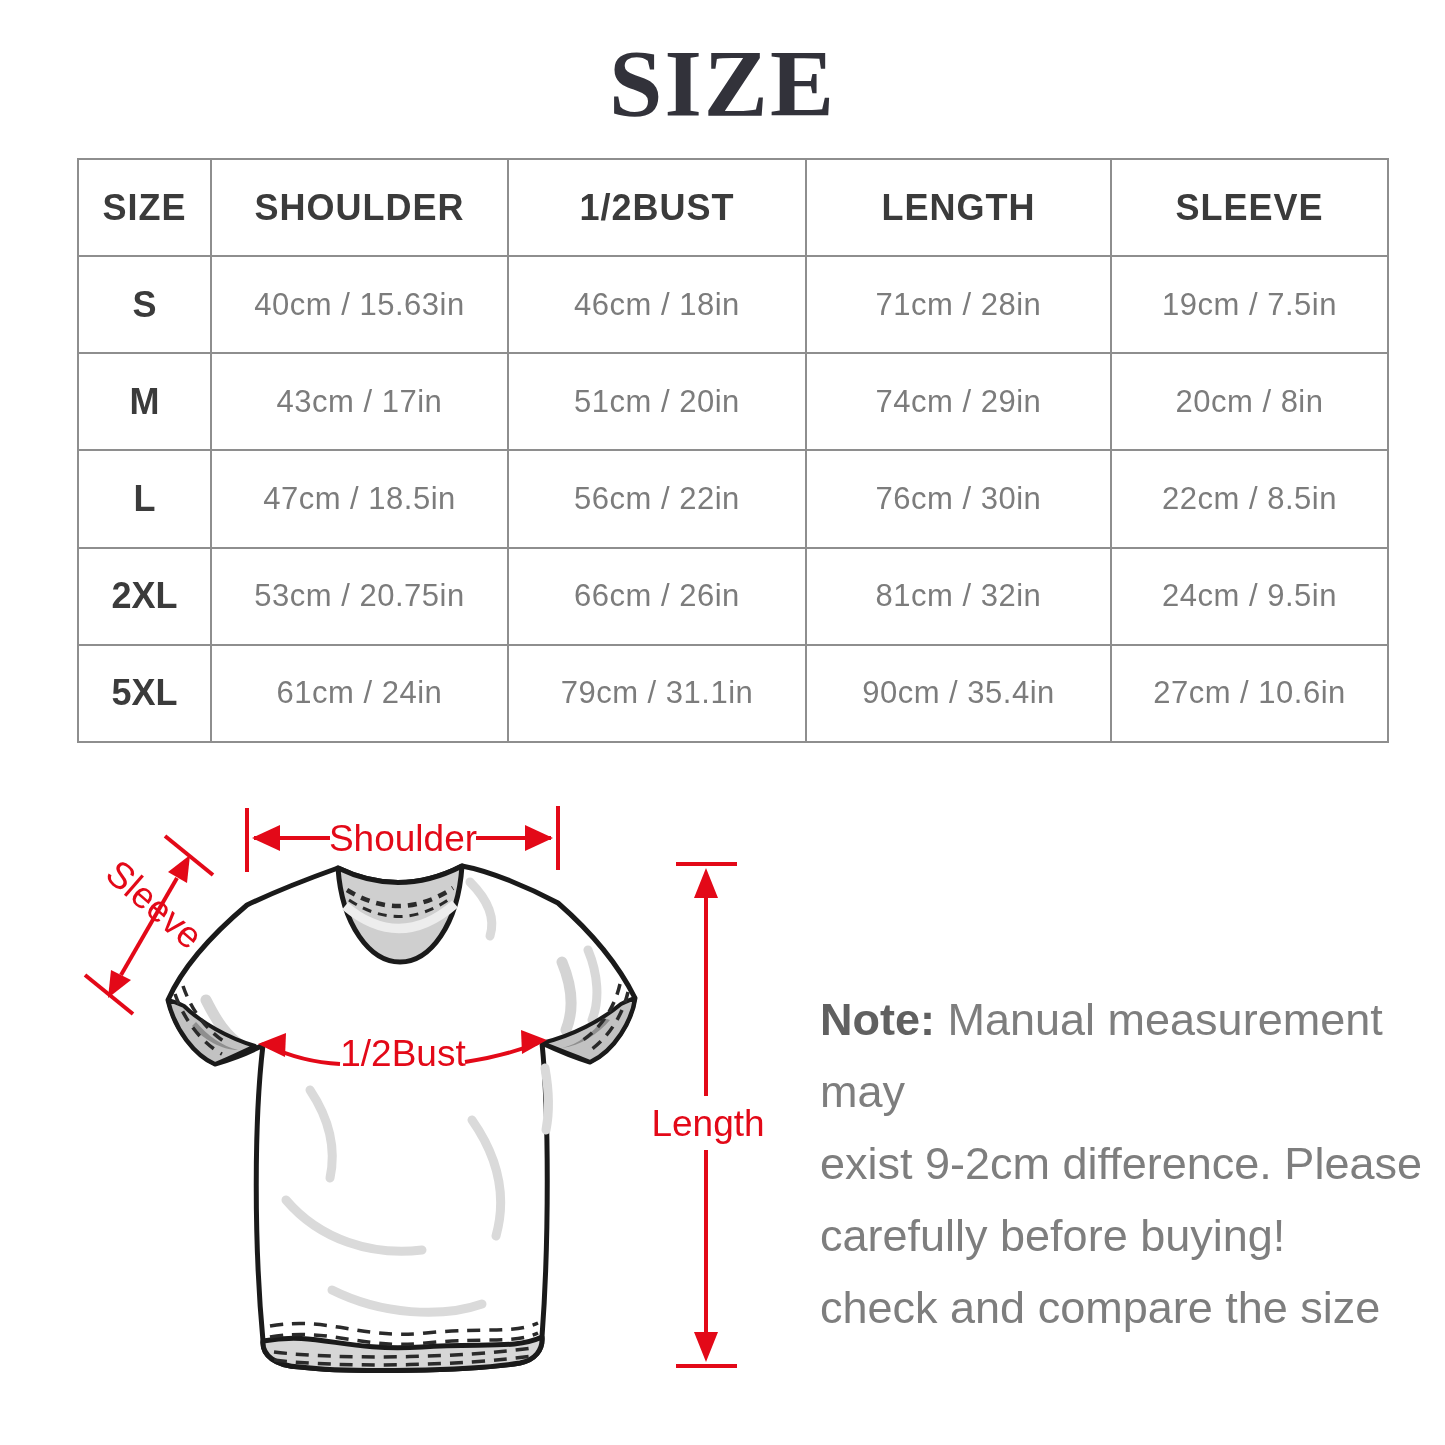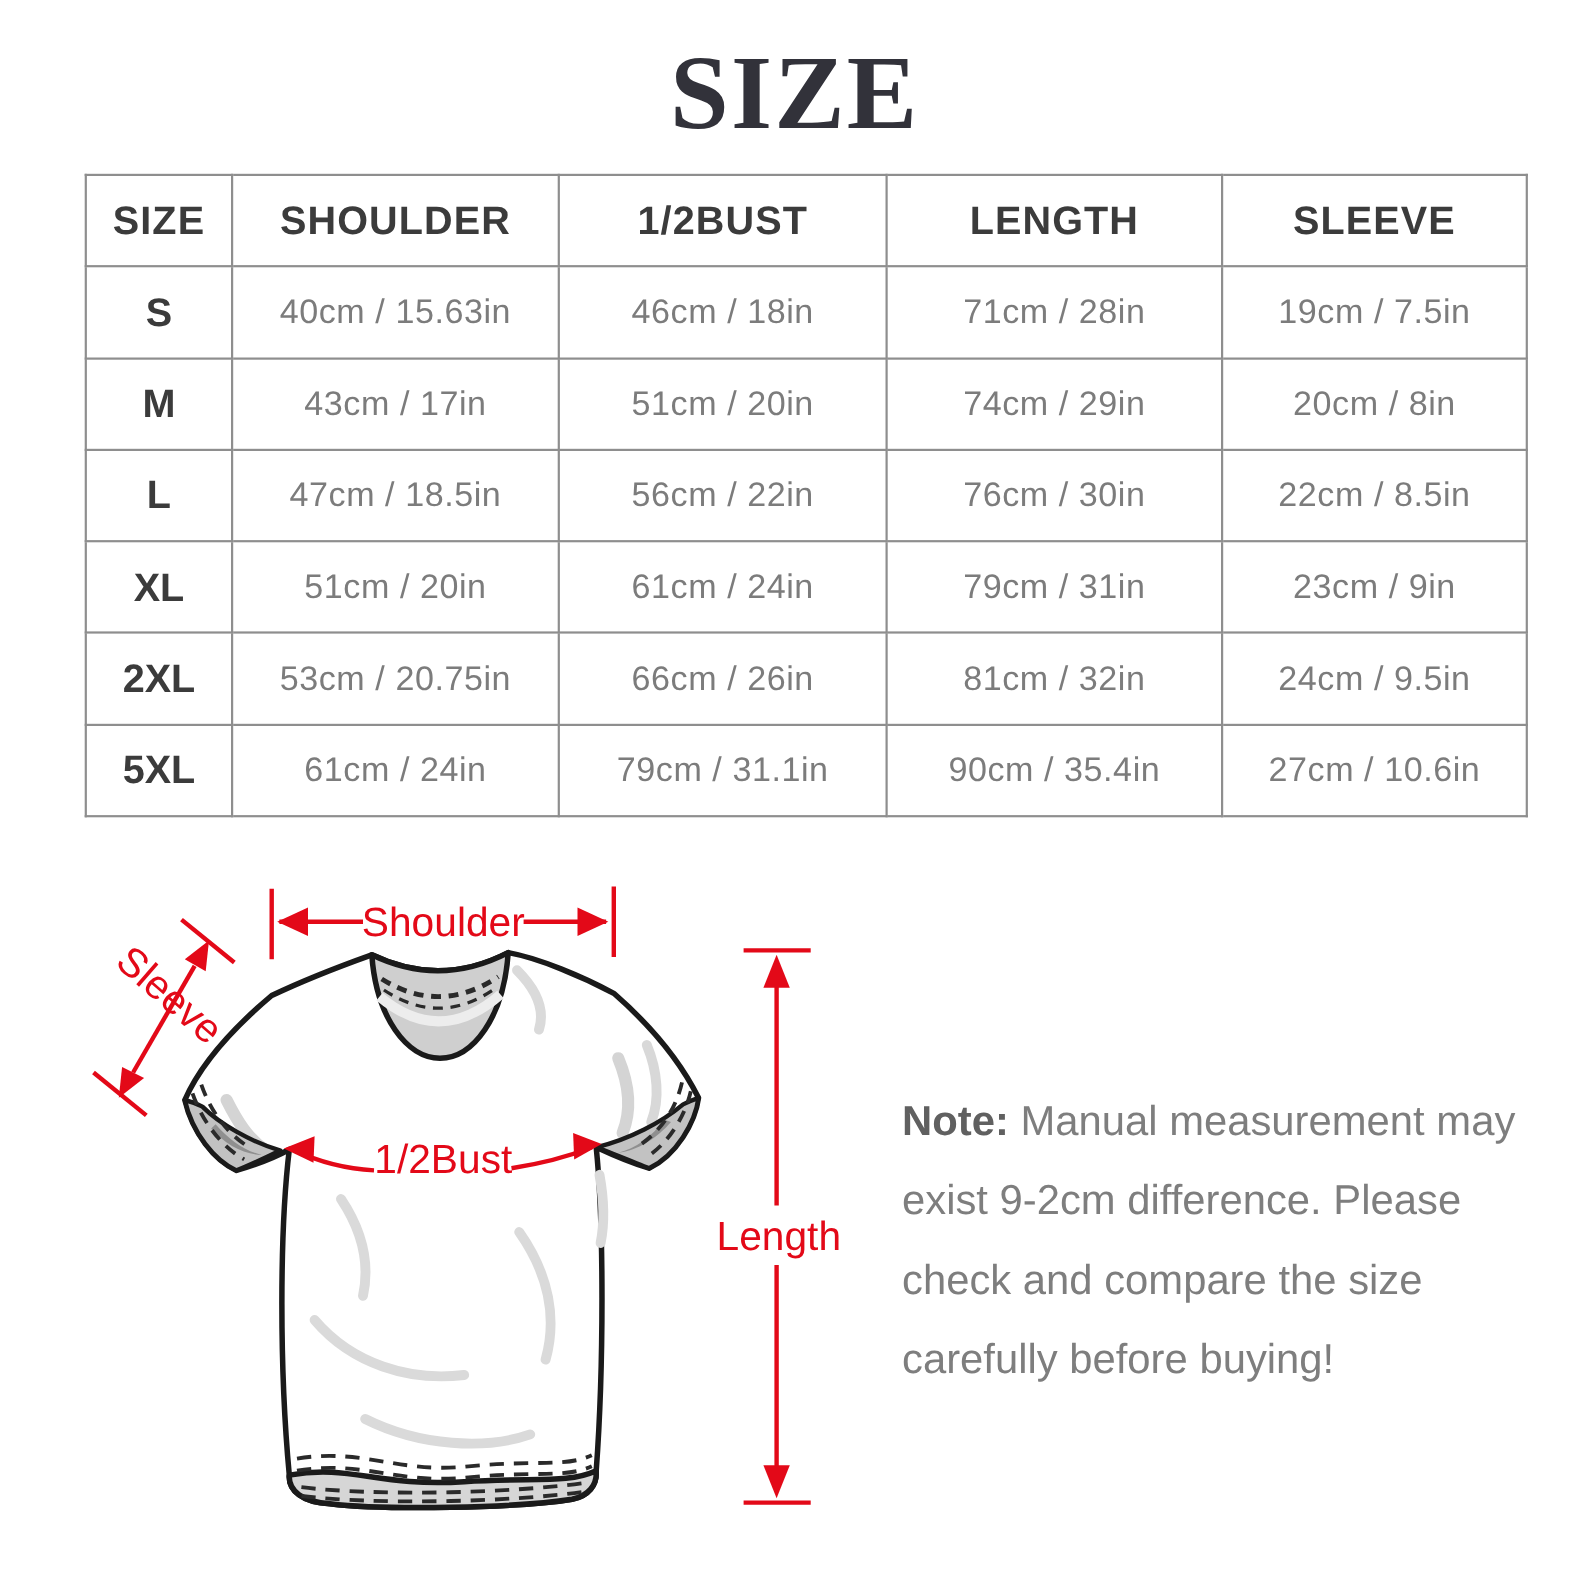--- a/index.html
+++ b/index.html
@@ -20,21 +20,21 @@
     border:2px solid #8e8e8e;text-align:center;vertical-align:middle;padding:0;
   }
   table.size-table th{
     font-size:36px;font-weight:bold;color:#3b3b3b;height:63px;letter-spacing:1px;
   }
   td.size-col{font-size:36px;font-weight:bold;color:#3b3b3b;}
   td.val{font-size:31px;font-weight:normal;color:#7c7c7c;letter-spacing:0.5px;}
   table.size-table tr{height:65px;}
   .note-block{
     position:absolute;left:820px;top:984px;width:610px;
-    font-size:38px;line-height:72px;color:#7e7e7e;
+    font-size:45px;line-height:72px;color:#7e7e7e;
   }
   .note-prefix{font-weight:bold;color:#606060;}
   .diagram-svg{position:absolute;left:0;top:760px;}
   .red-label{font-family:"Liberation Sans",sans-serif;font-size:37px;fill:#e30918;}
 </style>
 </head>
 <body>
 
 <div class="canvas">
 
@@ -71,27 +71,20 @@
       <td class="val">20cm / 8in</td>
     </tr>
     <tr>
       <td class="size-col">L</td>
       <td class="val">47cm / 18.5in</td>
       <td class="val">56cm / 22in</td>
       <td class="val">76cm / 30in</td>
       <td class="val">22cm / 8.5in</td>
     </tr>
     <tr>
-      <td class="size-col">XL</td>
-      <td class="val">51cm / 20in</td>
-      <td class="val">61cm / 24in</td>
-      <td class="val">79cm / 31in</td>
-      <td class="val">23cm / 9in</td>
-    </tr>
-    <tr>
       <td class="size-col">2XL</td>
       <td class="val">53cm / 20.75in</td>
       <td class="val">66cm / 26in</td>
       <td class="val">81cm / 32in</td>
       <td class="val">24cm / 9.5in</td>
     </tr>
     <tr>
       <td class="size-col">5XL</td>
       <td class="val">61cm / 24in</td>
       <td class="val">79cm / 31.1in</td>
@@ -209,17 +202,17 @@
       <line x1="706" y1="1150" x2="706" y2="1338" fill="none"></line>
       <polygon points="706,868 694,898 718,898" stroke="none"></polygon>
       <polygon points="706,1362 694,1332 718,1332" stroke="none"></polygon>
     </g>
     <text class="red-label" x="708" y="1136" text-anchor="middle">Length</text>
   </svg>
 
   <div class="note-block">
     <div><span class="note-prefix">Note:</span><span> Manual measurement may</span></div>
     <div>exist 9-2cm difference. Please</div>
+    <div>carefully before buying!</div>
     <div>check and compare the size</div>
-    <div>carefully before buying!</div>
   </div>
 
 </div>
 
 </body></html>

